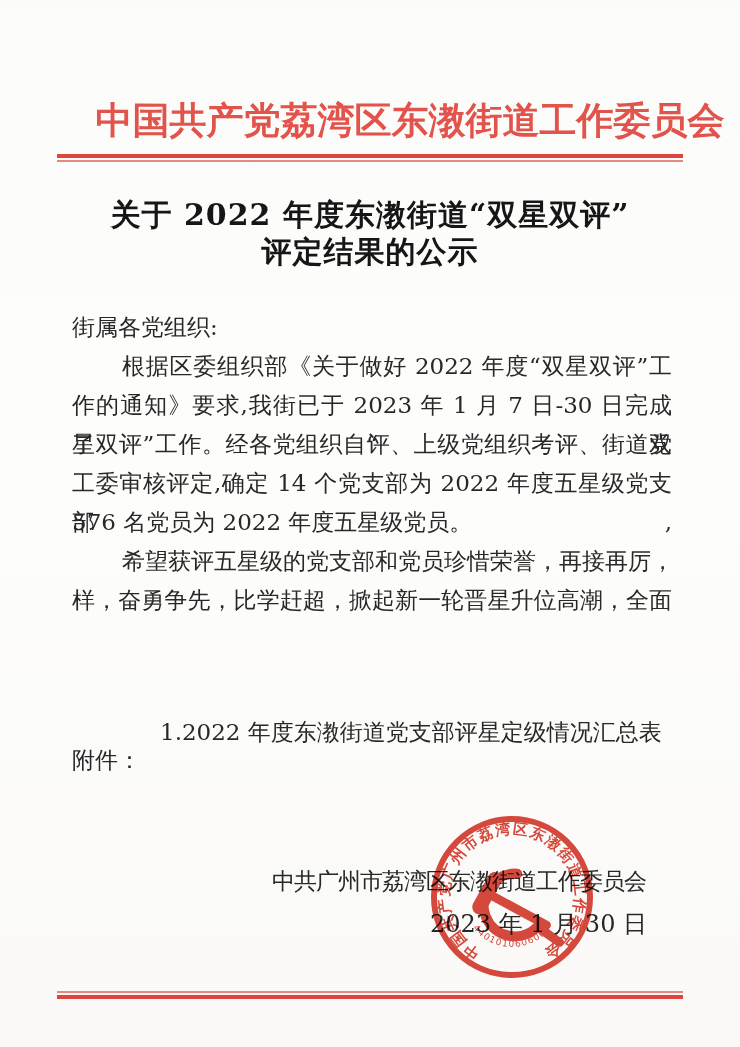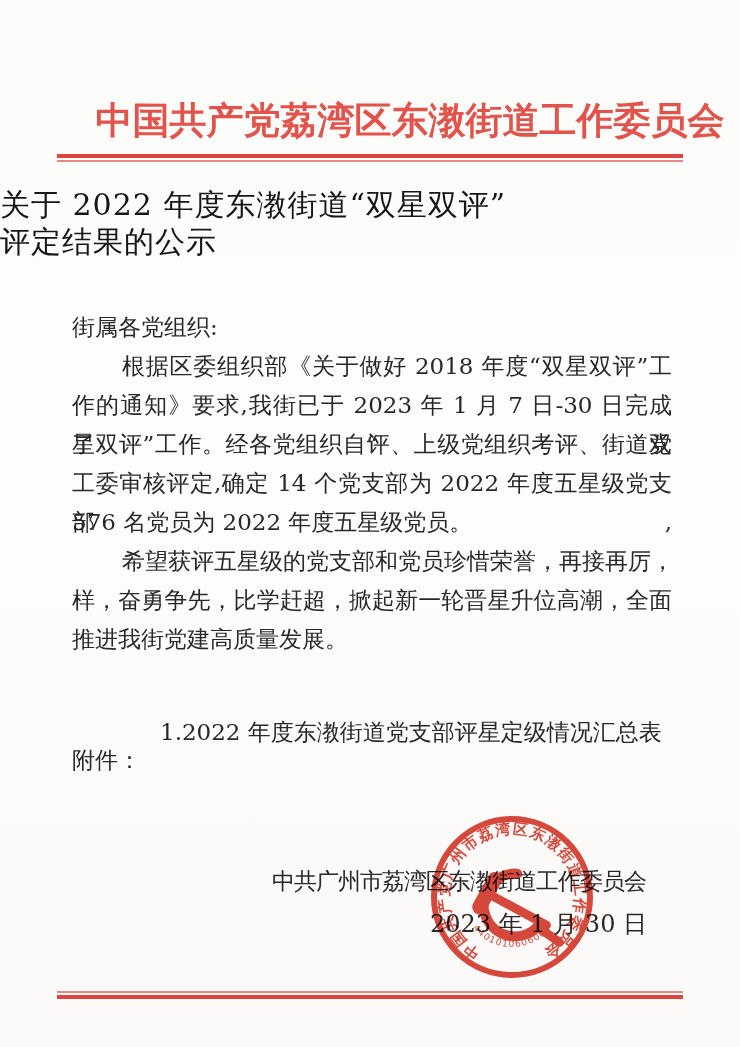--- a/index.html
+++ b/index.html
@@ -21,24 +21,24 @@
     padding-left:40px;
   }
   .rule{position:absolute;left:57px;width:626px;}
   .rule-top{top:154px;}
   .rule-top .thick{height:4px;background:#df453f;}
   .rule-top .thin{height:2px;background:#e58a83;margin-top:2px;}
   .rule-bottom{top:991px;}
   .rule-bottom .thin{height:2px;background:#e58a83;}
   .rule-bottom .thick{height:4px;background:#df453f;margin-top:2px;}
   .doc-title{
-    position:absolute;top:186px;left:0;width:740px;
-    text-align:left;
+    position:absolute;top:196px;left:0;width:740px;
+    text-align:center;
     font-size:30px;line-height:37px;
-    font-weight:normal;color:#161616;
+    font-weight:bold;color:#161616;
     letter-spacing:1px;
     white-space:nowrap;
   }
   .body-text{
     position:absolute;top:308px;left:72px;width:600px;
     font-size:23px;color:#282828;
   }
   .bline{line-height:39px;height:39px;white-space:nowrap;}
   .bline.indent{text-indent:50px;}
   .bline.fill{text-align:justify;text-align-last:justify;white-space:normal;}
@@ -77,28 +77,27 @@
     <div class="thin"></div>
   </div>
 
   <div class="doc-title">
     <div>关于 2022 年度东漖街道“双星双评”</div>
     <div>评定结果的公示</div>
   </div>
 
   <div class="body-text" id="body-lines">
       <div class="bline">街属各党组织:</div>
-      <div class="bline indent fill">根据区委组织部《关于做好 2018 年度“双星双评”工</div>
+      <div class="bline indent fill">根据区委组织部《关于做好 2022 年度“双星双评”工</div>
       <div class="bline fill">作的通知》要求,我街已于 2023 年 1 月 7 日-30 日完成了“双</div>
       <div class="bline fill">星双评”工作。经各党组织自评、上级党组织考评、街道党</div>
       <div class="bline fill">工委审核评定,确定 14 个党支部为 2022 年度五星级党支部,</div>
       <div class="bline">576 名党员为 2022 年度五星级党员。</div>
       <div class="bline indent">希望获评五星级的党支部和党员珍惜荣誉，再接再厉，</div>
       <div class="bline fill">样，奋勇争先，比学赶超，掀起新一轮晋星升位高潮，全面</div>
-      <div class="bline">推进我街党建高质量发展。</div>
     </div>
 
   <div class="attachments">
     <div class="att-row">
       <span class="att-label">附件：</span>
       <span>1.2022 年度东漖街道党支部评星定级情况汇总表</span>
     </div>
   </div>
 
   <div class="signature-org">中共广州市荔湾区东漖街道工作委员会</div>

